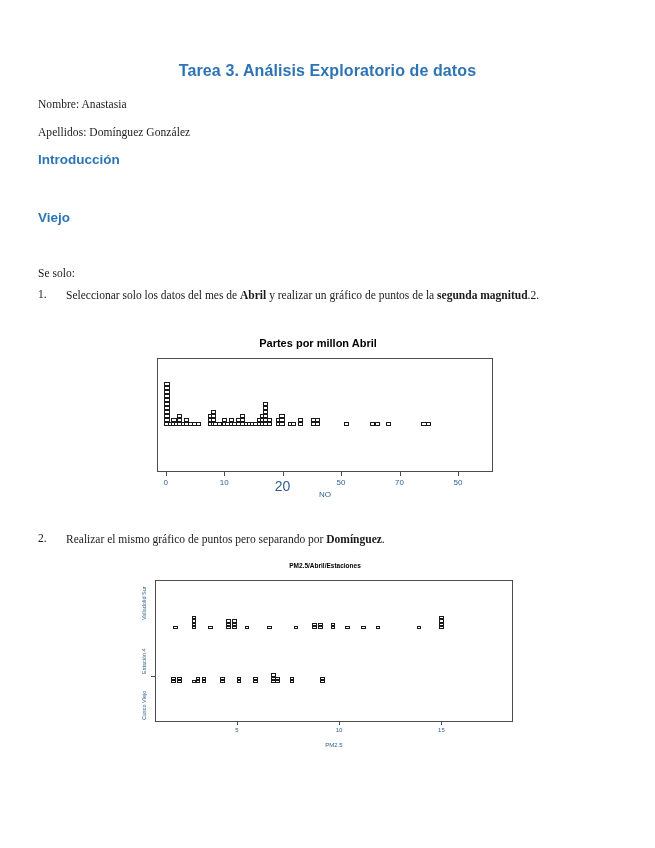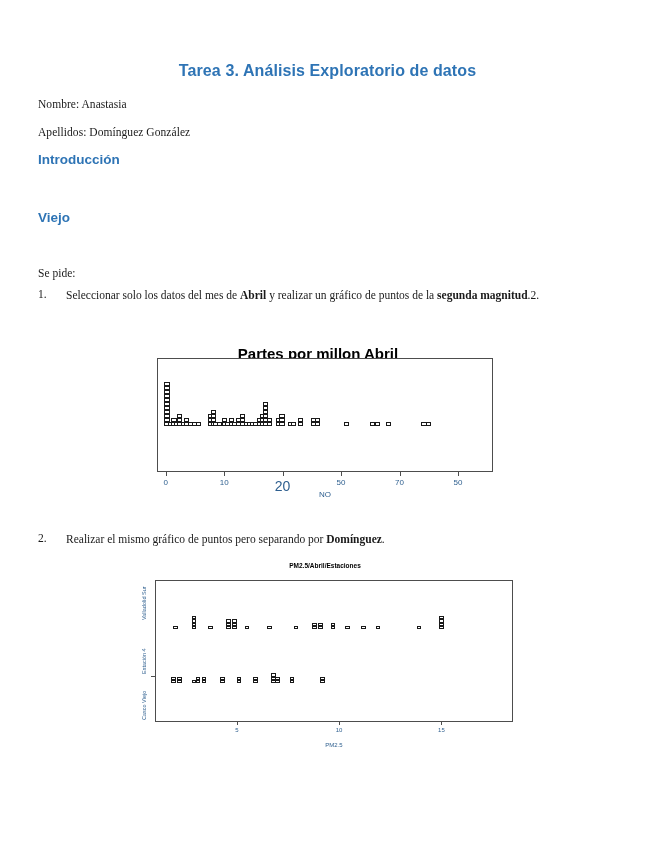--- a/index.html
+++ b/index.html
@@ -158,29 +158,29 @@
 <div class="page">
 
   <div class="doc-title">Tarea 3. Análisis Exploratorio de datos</div>
 
   <div class="field-line nombre">Nombre: Anastasia</div>
   <div class="field-line apellidos">Apellidos: Domínguez González</div>
 
   <div class="heading h-intro">Introducción</div>
 
   <div class="heading h-tarea">Viejo</div>
-  <div class="para p-sepide">Se pide:</div>
+  <div class="para p-sepide">Se solo:</div>
 
   <div class="list-item li-1">
     <span class="num">1.</span>
     <span class="body"><span>Seleccionar solo los datos del mes de </span><b>Abril</b><span> y realizar un gráfico de puntos de la </span><b>segunda magnitud</b><span>.2.</span></span>
   </div>
 
   <div class="plot" id="plot1" style="left:118px; top:333px; width:400px; height:175px;">
-    <div class="plot-title" style="top:12px; font-size:15px;">Partes por millon Abril</div>
+    <div class="plot-title" style="top:4px; font-size:11px;">Partes por millon Abril</div>
     <div class="plot-frame" id="plot1-frame" style="left:39px; top:25px; width:336px; height:114px;"></div>
     <div class="axis-label" style="top:157px; font-size:8px; left:39px; width:336px;">NO</div>
   <div class="dot" style="left:46.33px;top:89.00px;width:5.2px;height:4px;"></div>
       <div class="dot" style="left:46.33px;top:85.00px;width:5.2px;height:4px;"></div>
       <div class="dot" style="left:46.33px;top:81.00px;width:5.2px;height:4px;"></div>
       <div class="dot" style="left:46.33px;top:77.00px;width:5.2px;height:4px;"></div>
       <div class="dot" style="left:46.33px;top:73.00px;width:5.2px;height:4px;"></div>
       <div class="dot" style="left:46.33px;top:69.00px;width:5.2px;height:4px;"></div>
       <div class="dot" style="left:46.33px;top:65.00px;width:5.2px;height:4px;"></div>
       <div class="dot" style="left:46.33px;top:61.00px;width:5.2px;height:4px;"></div>

